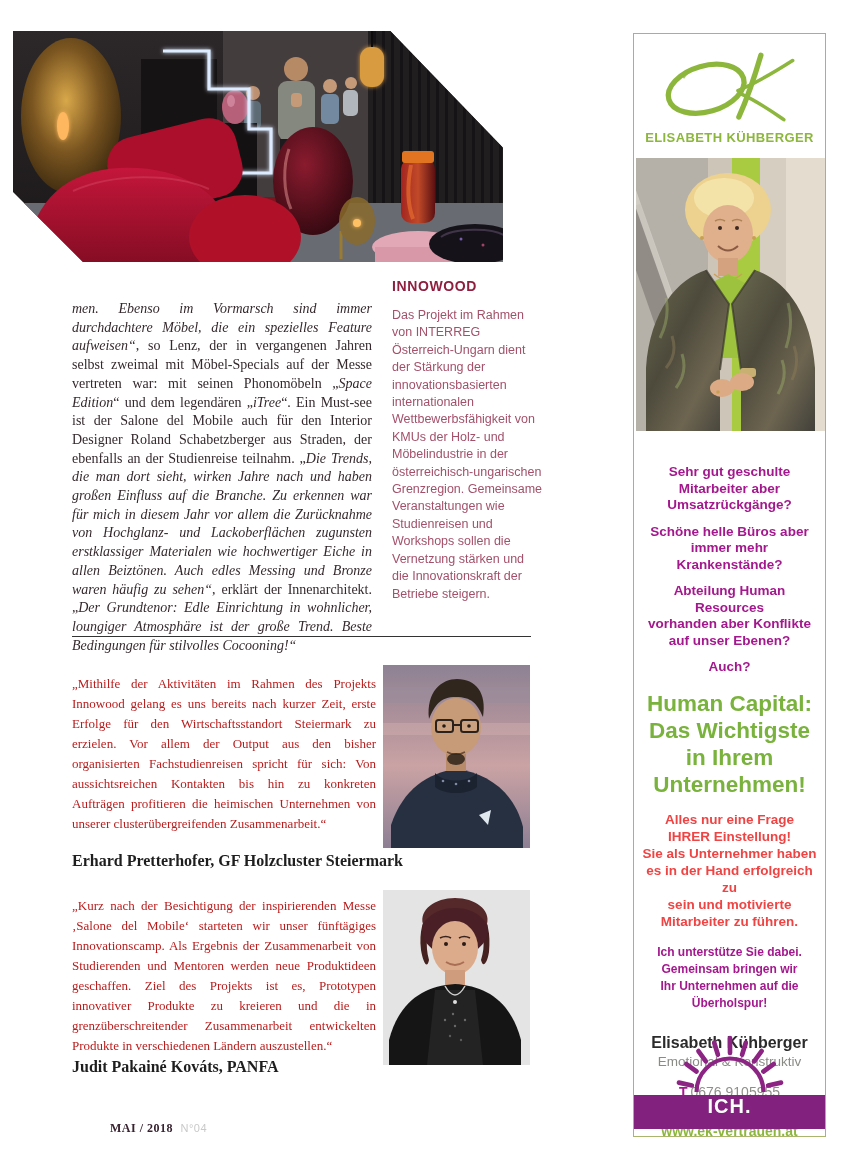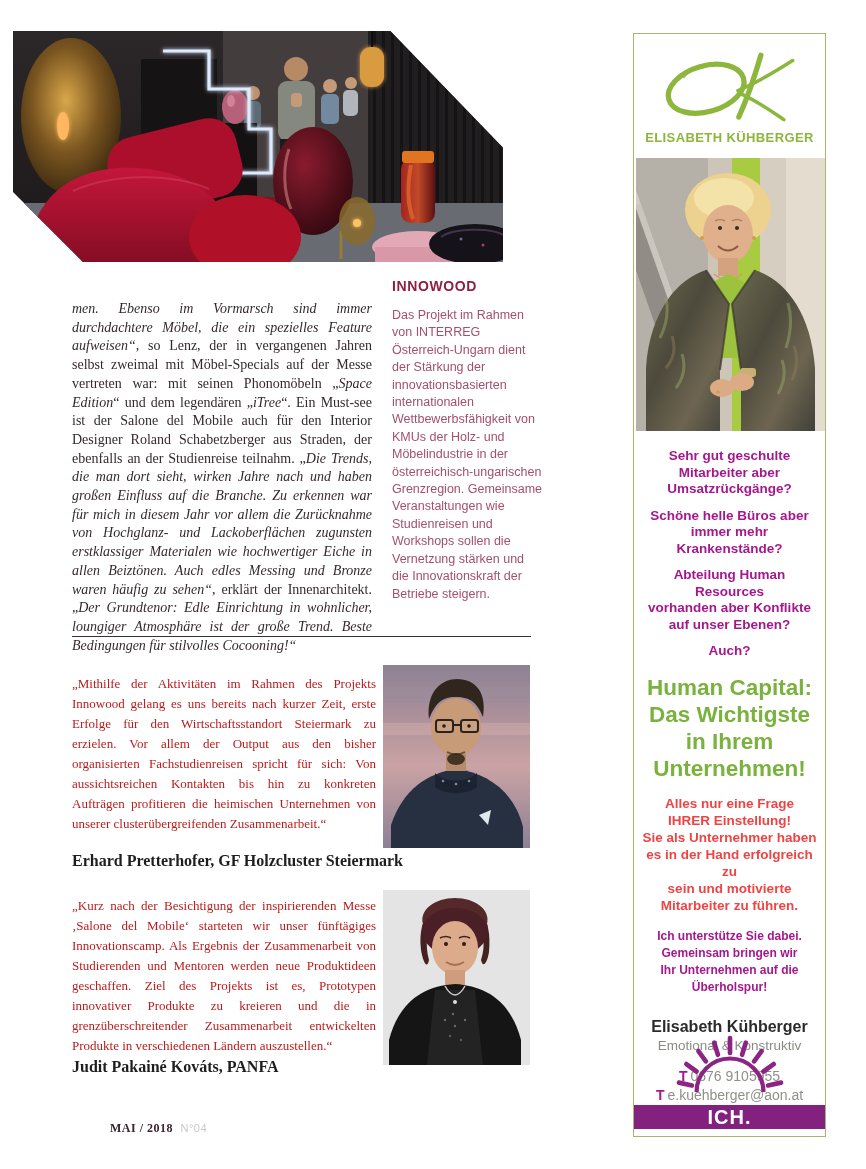--- a/index.html
+++ b/index.html
@@ -46,34 +46,34 @@
 
   
   .ad{
     position:absolute;left:633px;top:33px;width:193px;height:1104px;box-sizing:border-box;
     border:1px solid #a9b46d;background:#fff;font-family:"Liberation Sans",sans-serif;
     text-align:center;
   }
   .ad-logo{margin:12px auto 0;display:block;}
   .ad-brand{font-size:13px;font-weight:bold;color:#8cb73c;letter-spacing:.4px;margin:2px 0 0;}
   .ad-photo{margin:13px 2px 0;height:273px;position:relative;}
-  .ad-questions{margin-top:17px;}
+  .ad-questions{margin-top:33px;}
   .ad-q{font-size:13.5px;line-height:16.5px;font-weight:bold;color:#a4188e;margin:0 6px 10px;}
   .ad-headline{font-size:22.5px;line-height:27px;font-weight:bold;color:#79b23c;margin:14px 4px 0;}
   .ad-pitch{font-size:13.5px;line-height:17px;font-weight:bold;color:#ef4444;margin:13px 6px 0;}
   .ad-support{font-size:12px;line-height:17px;font-weight:bold;color:#a4188e;margin:14px 6px 0;}
   .ad-name{font-size:16px;font-weight:bold;color:#2b2b2b;margin:22px 0 0;}
   .ad-tagline{font-size:13.5px;color:#8b8b86;margin:2px 0 0;}
   .ad-contact{font-size:14px;line-height:19px;color:#8f8f8a;margin:14px 0 0;}
   .t-label{color:#a4188e;font-weight:bold;margin-right:3px;}
   .ad-site{display:block;font-size:14px;font-weight:bold;color:#8cb73c;text-decoration:none;margin-top:1px;}
   .sun{position:absolute;left:50%;bottom:40px;transform:translateX(-50%);}
   .ich-bar{
-    position:absolute;left:0;right:0;bottom:7px;height:24px;background:#82217e;
-    display:flex;align-items:flex-end;justify-content:center;
+    position:absolute;left:0;right:0;bottom:7px;height:34px;background:#82217e;
+    display:flex;align-items:flex-start;justify-content:center;
   }
   .ich-text{color:#fff;font-size:20px;font-weight:bold;letter-spacing:1px;}
 </style>
 </head>
 <body>
 
 <div class="hero">
   <svg width="490" height="231" viewBox="0 0 490 231">
     <defs>
       <linearGradient id="bgGrad" x1="0" y1="0" x2="0" y2="1">

